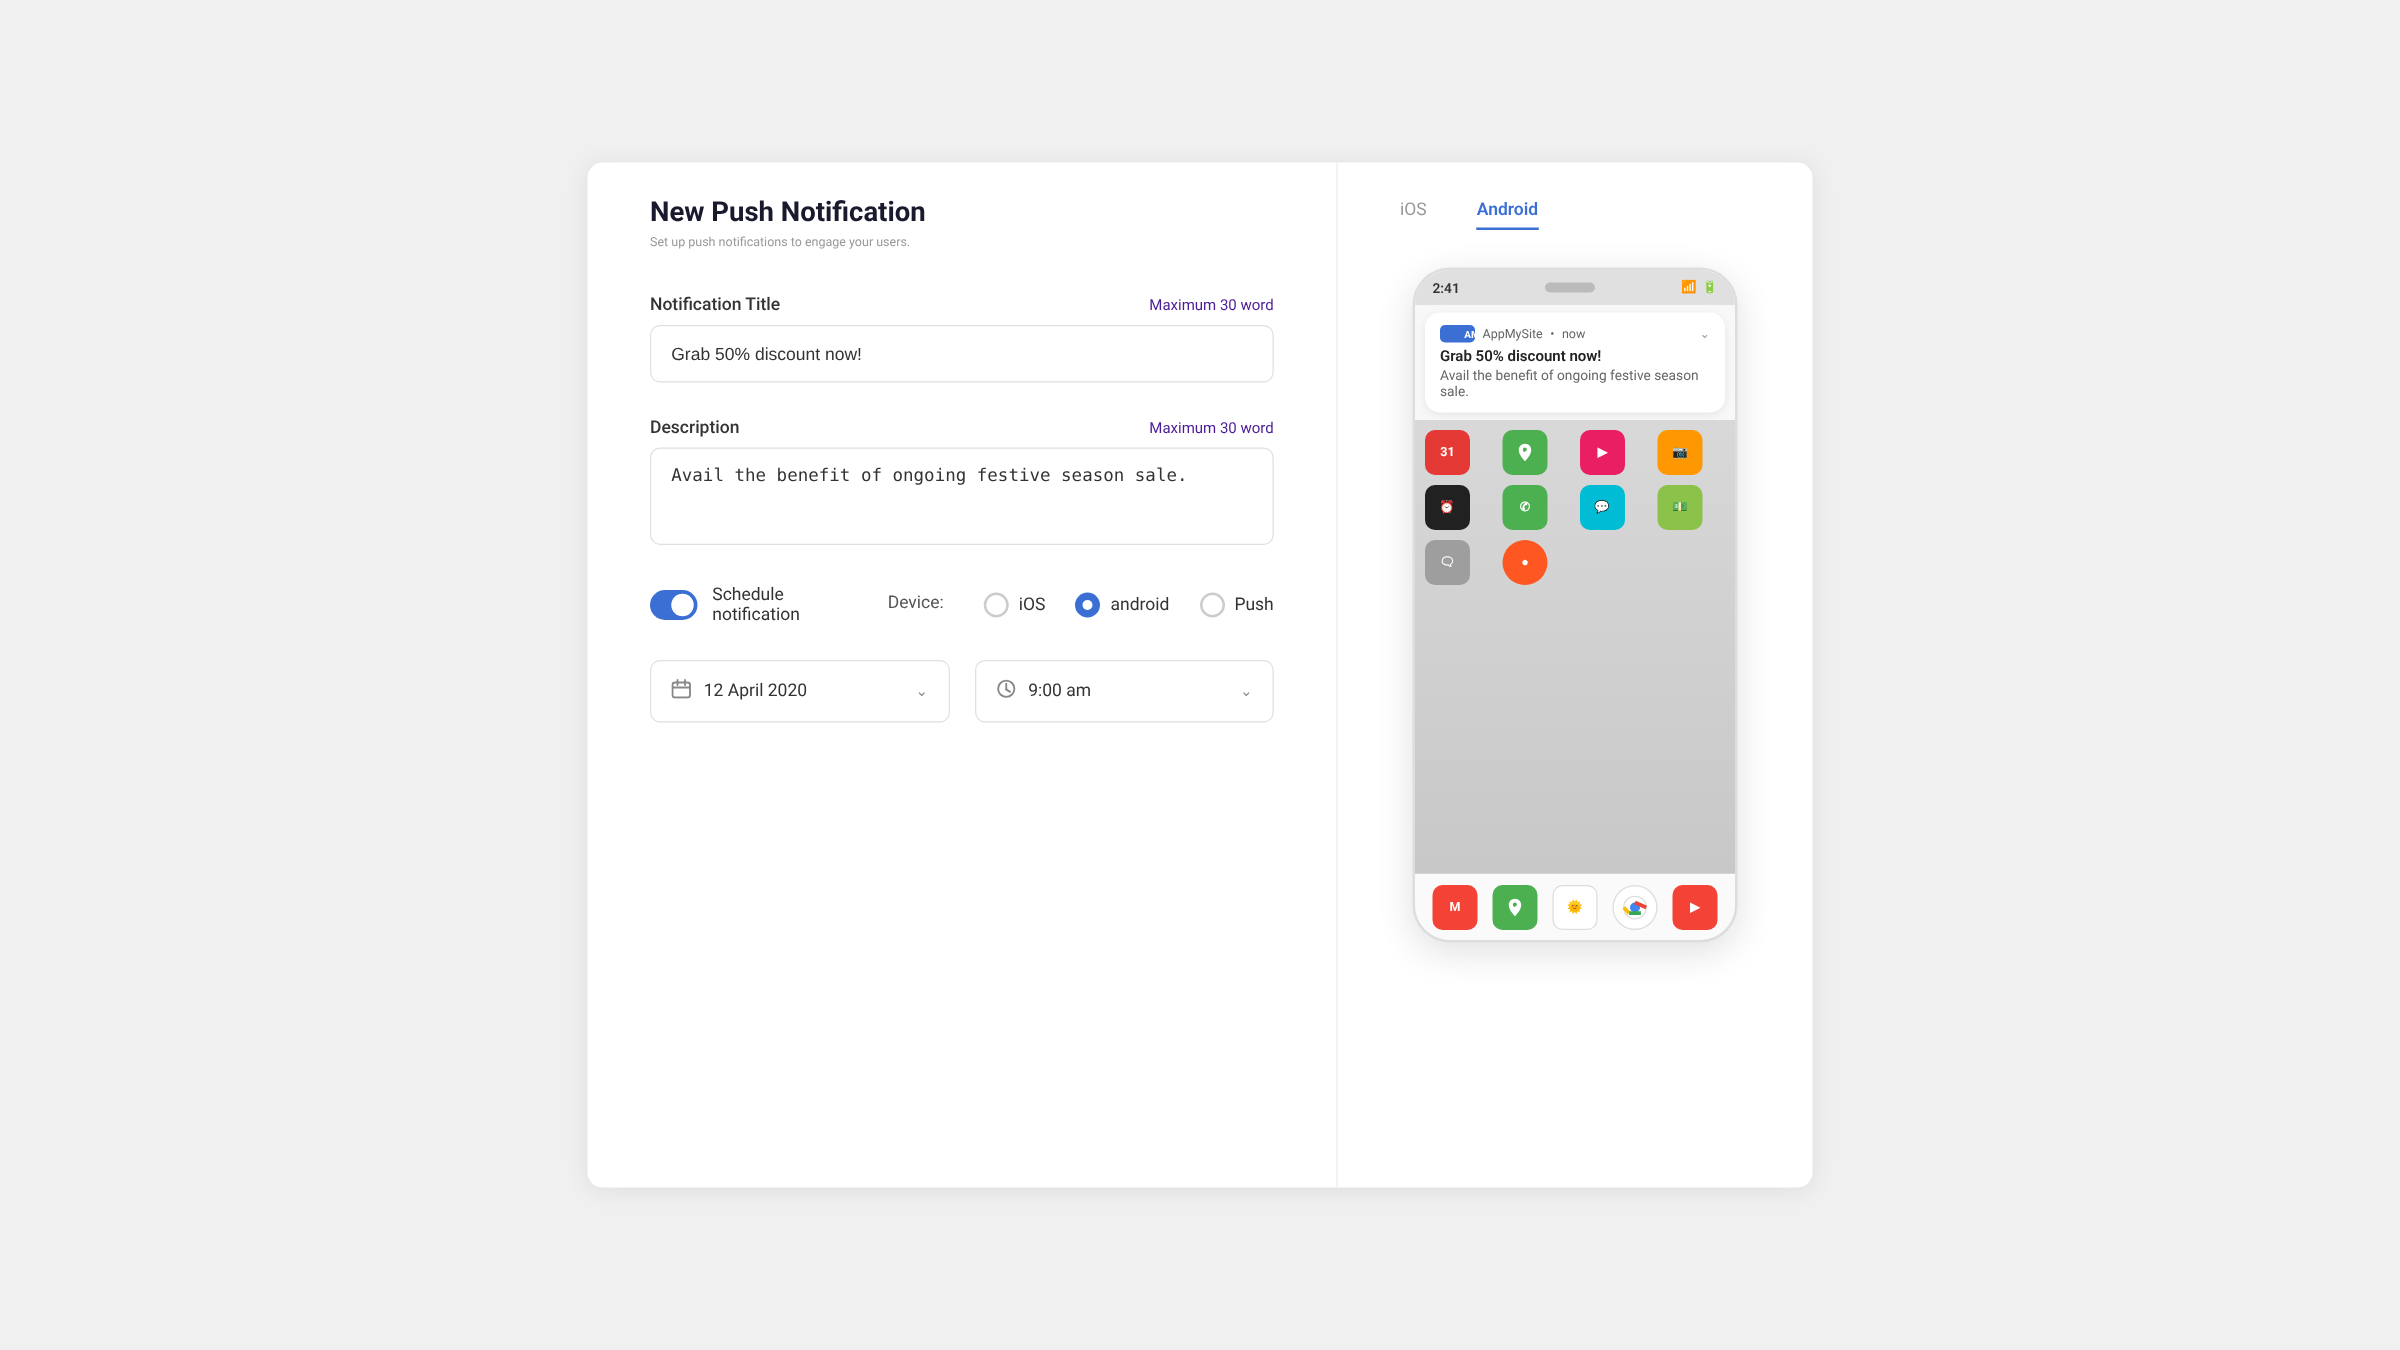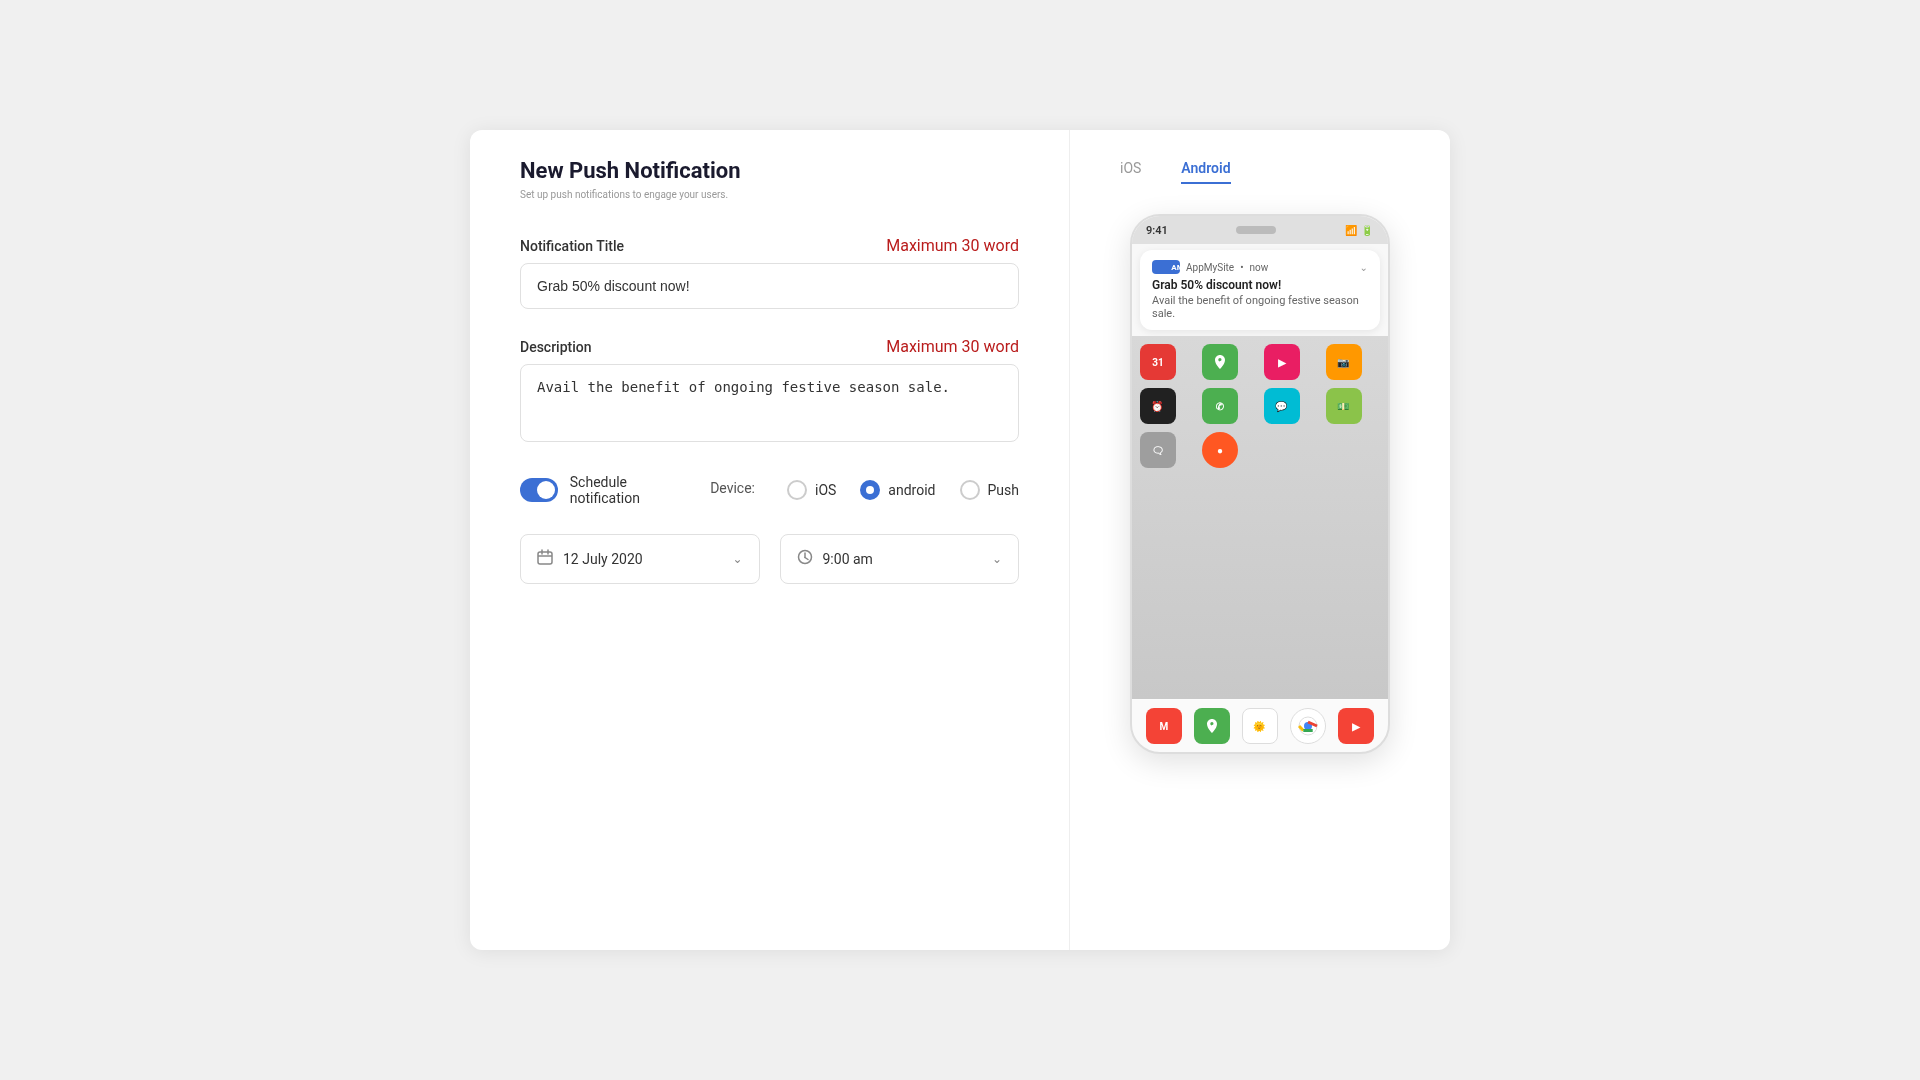--- a/index.html
+++ b/index.html
@@ -51,22 +51,22 @@
       justify-content: space-between;
       align-items: center;
       margin-bottom: 8px;
     }
     .field-label {
       font-size: 14px;
       font-weight: 500;
       color: #333;
     }
     .field-hint {
-      font-size: 16px;
-      color: #b91c1c;
+      font-size: 12px;
+      color: #4c1d95;
     }
     .text-input {
       width: 100%;
       border: 1px solid #e0e0e0;
       border-radius: 8px;
       padding: 14px 16px;
       font-size: 14px;
       color: #333;
       outline: none;
       resize: none;
@@ -420,21 +420,21 @@
       <div class="datetime-row">
         <div class="date-picker">
           <span class="picker-icon">
             <svg width="16" height="16" viewBox="0 0 16 16" fill="none" xmlns="http://www.w3.org/2000/svg">
               <rect x="1" y="3" width="14" height="12" rx="2" stroke="#888" stroke-width="1.5" fill="none"></rect>
               <line x1="1" y1="7" x2="15" y2="7" stroke="#888" stroke-width="1.5"></line>
               <line x1="5" y1="1" x2="5" y2="5" stroke="#888" stroke-width="1.5" stroke-linecap="round"></line>
               <line x1="11" y1="1" x2="11" y2="5" stroke="#888" stroke-width="1.5" stroke-linecap="round"></line>
             </svg>
           </span>
-          <span class="picker-value">12 July 2020</span>
+          <span class="picker-value">12 April 2020</span>
           <span class="picker-chevron chevron-down-icon">⌄</span>
         </div>
         <div class="time-picker">
           <span class="picker-icon">
             <svg width="16" height="16" viewBox="0 0 16 16" fill="none" xmlns="http://www.w3.org/2000/svg">
               <circle cx="8" cy="8" r="6.5" stroke="#888" stroke-width="1.5" fill="none"></circle>
               <line x1="8" y1="4" x2="8" y2="8.5" stroke="#888" stroke-width="1.5" stroke-linecap="round"></line>
               <line x1="8" y1="8.5" x2="11" y2="10.5" stroke="#888" stroke-width="1.5" stroke-linecap="round"></line>
             </svg>
           </span>
@@ -448,21 +448,21 @@
 
   <div class="right-panel">
     <div class="preview-tabs">
       <div class="preview-tab">iOS</div>
       <div class="preview-tab active">Android</div>
     </div>
 
     <div class="phone-mockup">
 
       <div class="phone-notch">
-        <span class="notch-time">9:41</span>
+        <span class="notch-time">2:41</span>
         <div class="notch-center"></div>
         <div class="phone-status-icons">
           <span style="font-size:10px;">📶</span>
           <span style="font-size:10px;">🔋</span>
         </div>
       </div>
 
       <div class="notification-card">
         <div class="notif-header">
           <div class="notif-app">

